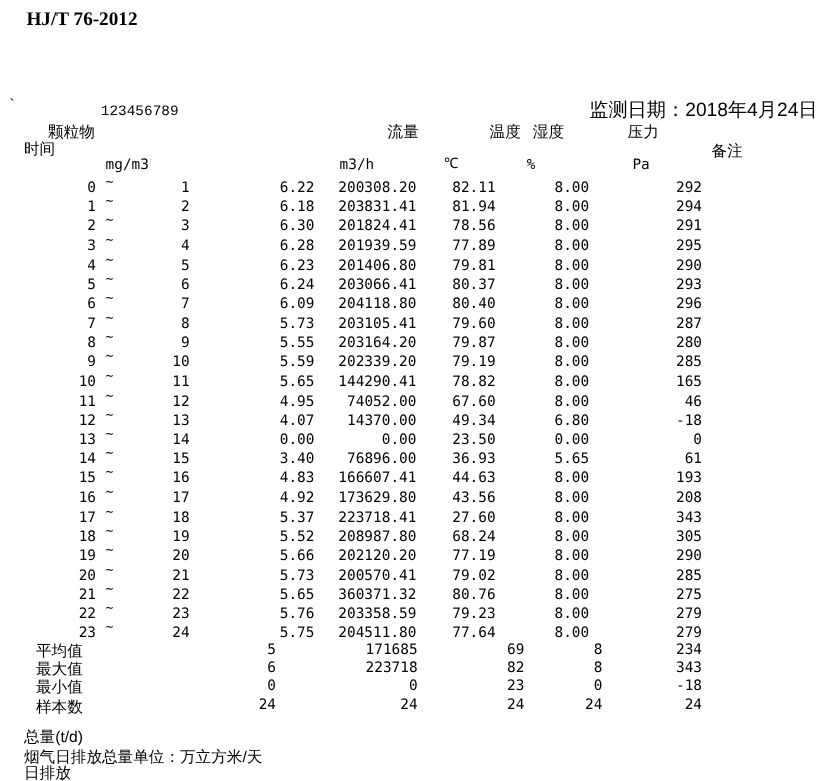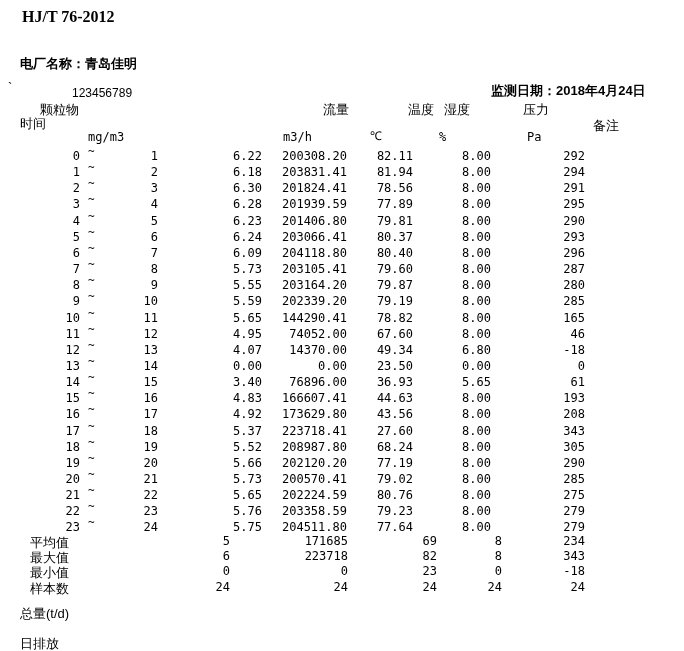--- a/index.html
+++ b/index.html
@@ -5,22 +5,22 @@
   html,body{margin:0;padding:0;background:#fff;}
   .page{
     position:relative;width:684px;height:651px;background:#ffffff;color:#000;
     font-family:"Liberation Sans",sans-serif;overflow:hidden;
   }
   .abs{position:absolute;white-space:nowrap;}
   .std{left:22px;top:8px;font-family:"Liberation Serif",serif;font-weight:bold;font-size:16px;}
   .title{left:218px;top:20px;font-size:20px;font-weight:bold;letter-spacing:1px;}
   .plant{left:20px;top:55px;font-size:13px;font-weight:bold;}
   .mark{left:8px;top:80px;font-size:13px;}
-  .serial{left:72px;top:86px;font-size:12px;font-family:Liberation Sans, sans-serif;text-align:center;}
-  .date{left:491px;top:82px;font-size:13px;font-weight:bold;}
+  .serial{left:84px;top:86px;font-size:12px;font-family:Liberation Mono, monospace;text-align:center;}
+  .date{left:491px;top:82px;font-size:16px;font-weight:normal;}
   .hdr{font-size:13px;}
   .h-pm{left:40px;top:101px;}
   .h-time{left:20px;top:115px;}
   .h-flow{left:323px;top:101px;}
   .h-temp{left:408px;top:101px;}
   .h-hum{left:444px;top:101px;}
   .h-pres{left:523px;top:101px;}
   .h-note{left:593px;top:117px;}
   .unit{font-size:12px;font-family:"DejaVu Sans Mono",monospace;}
   .u-pm{left:88px;top:130px;}
@@ -47,21 +47,20 @@
   .foot{font-size:13px;}
   .f1{left:20px;top:590px;margin-top:45px;}
   .f2{left:20px;top:605px;}
   .f3{left:20px;top:622px;}
 </style>
 </head>
 <body>
 
 <div class="page">
   <span class="abs std">HJ/T 76-2012</span>
-  <span class="abs plant">电厂名称：青岛佳明</span>
   <span class="abs mark">`</span>
   <span class="abs serial">123456789</span>
   <span class="abs date">监测日期：2018年4月24日</span>
 
   <span class="abs hdr h-pm">颗粒物</span>
   <span class="abs hdr h-time">时间</span>
   <span class="abs hdr h-flow">流量</span>
   <span class="abs hdr h-temp">温度</span>
   <span class="abs hdr h-hum">湿度</span>
   <span class="abs hdr h-pres">压力</span>
@@ -282,21 +281,21 @@
         <span class="c c-flow">200570.41</span>
         <span class="c c-temp">79.02</span>
         <span class="c c-hum">8.00</span>
         <span class="c c-pres">285</span>
       </div>
       <div class="row" style="top: 488.15px;">
         <span class="c c-from">21</span>
         <span class="tilde">~</span>
         <span class="c c-to">22</span>
         <span class="c c-pm">5.65</span>
-        <span class="c c-flow">202224.59</span>
+        <span class="c c-flow">360371.32</span>
         <span class="c c-temp">80.76</span>
         <span class="c c-hum">8.00</span>
         <span class="c c-pres">275</span>
       </div>
       <div class="row" style="top: 504.3px;">
         <span class="c c-from">22</span>
         <span class="tilde">~</span>
         <span class="c c-to">23</span>
         <span class="c c-pm">5.76</span>
         <span class="c c-flow">203358.59</span>
@@ -345,13 +344,14 @@
         <span class="c s-pm">24</span>
         <span class="c s-flow">24</span>
         <span class="c s-temp">24</span>
         <span class="c s-hum">24</span>
         <span class="c s-pres">24</span>
       </div>
     </div>
 
   <span class="abs foot f1">日排放</span>
   <span class="abs foot f2">总量(t/d)</span>
+  <span class="abs foot f3">烟气日排放总量单位：万立方米/天</span>
 </div>
 
 </body></html>

